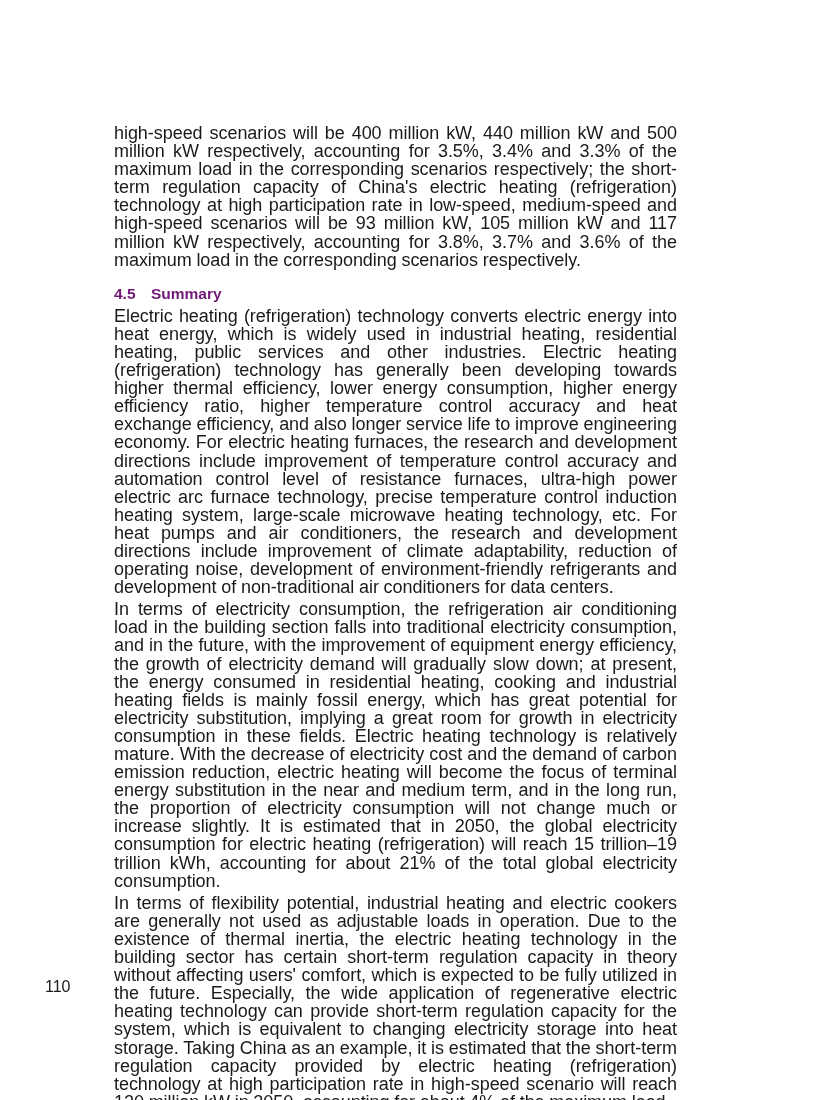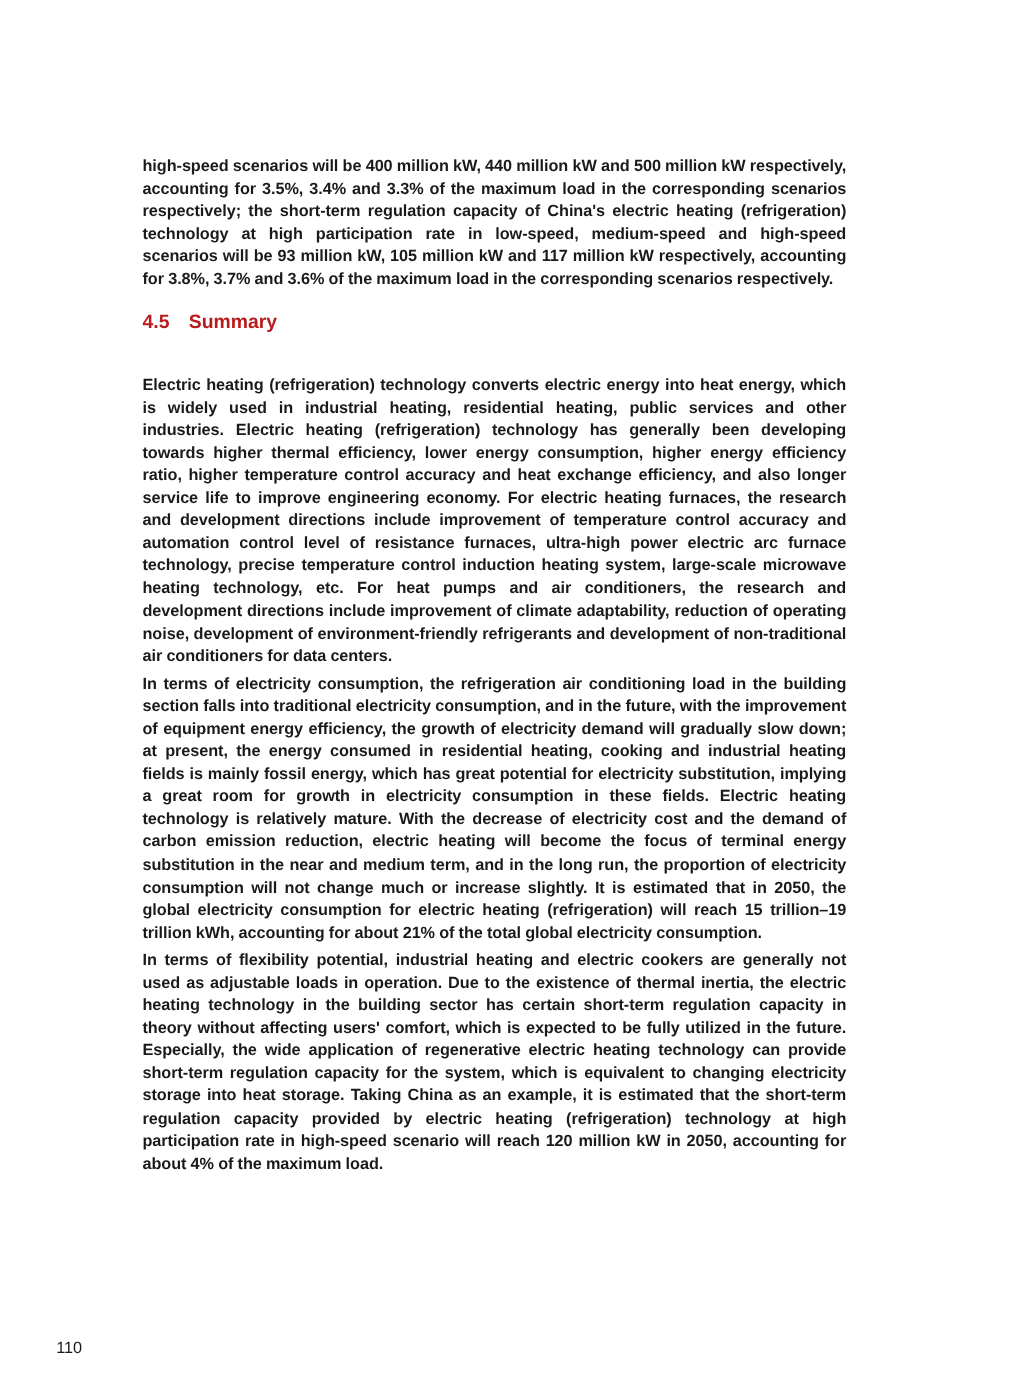--- a/index.html
+++ b/index.html
@@ -16,46 +16,45 @@
       color: #1a1a1a;
     }
     .page {
       position: absolute;
       left: 114px;
       top: 124px;
       width: 563px;
     }
     .para {
       margin: 0;
-      font-size: 13px;
+      font-size: 18px;
       line-height: 18.1px;
       text-align: justify;
       letter-spacing: -0.05px;
       word-spacing: -0.2px;
-      font-weight: bold;
     }
     .para + .para {
       margin-top: 4px;
     }
     .section-heading {
-      margin: 15px 0 31px 0;
+      margin: 15px 0 3px 0;
       font-size: 15.5px;
       font-weight: bold;
       line-height: 20px;
-      color: #b91c1c;
+      color: #701a75;
     }
     .section-heading .num {
       display: inline-block;
       width: 37px;
     }
     .page-number {
       position: absolute;
       left: 45px;
-      top: 1070px;
-      font-size: 13px;
+      top: 978px;
+      font-size: 16px;
       color: #1a1a1a;
     }
   </style>
 </head>
 <body>
 
 <div class="page">
   <p class="para">high-speed scenarios will be 400 million kW, 440 million kW and 500 million kW respectively, accounting for 3.5%, 3.4% and 3.3% of the maximum load in the corresponding scenarios respectively; the short-term regulation capacity of China's electric heating (refrigeration) technology at high participation rate in low-speed, medium-speed and high-speed scenarios will be 93 million kW, 105 million kW and 117 million kW respectively, accounting for 3.8%, 3.7% and 3.6% of the maximum load in the corresponding scenarios respectively.</p>
 
   <h2 class="section-heading">

